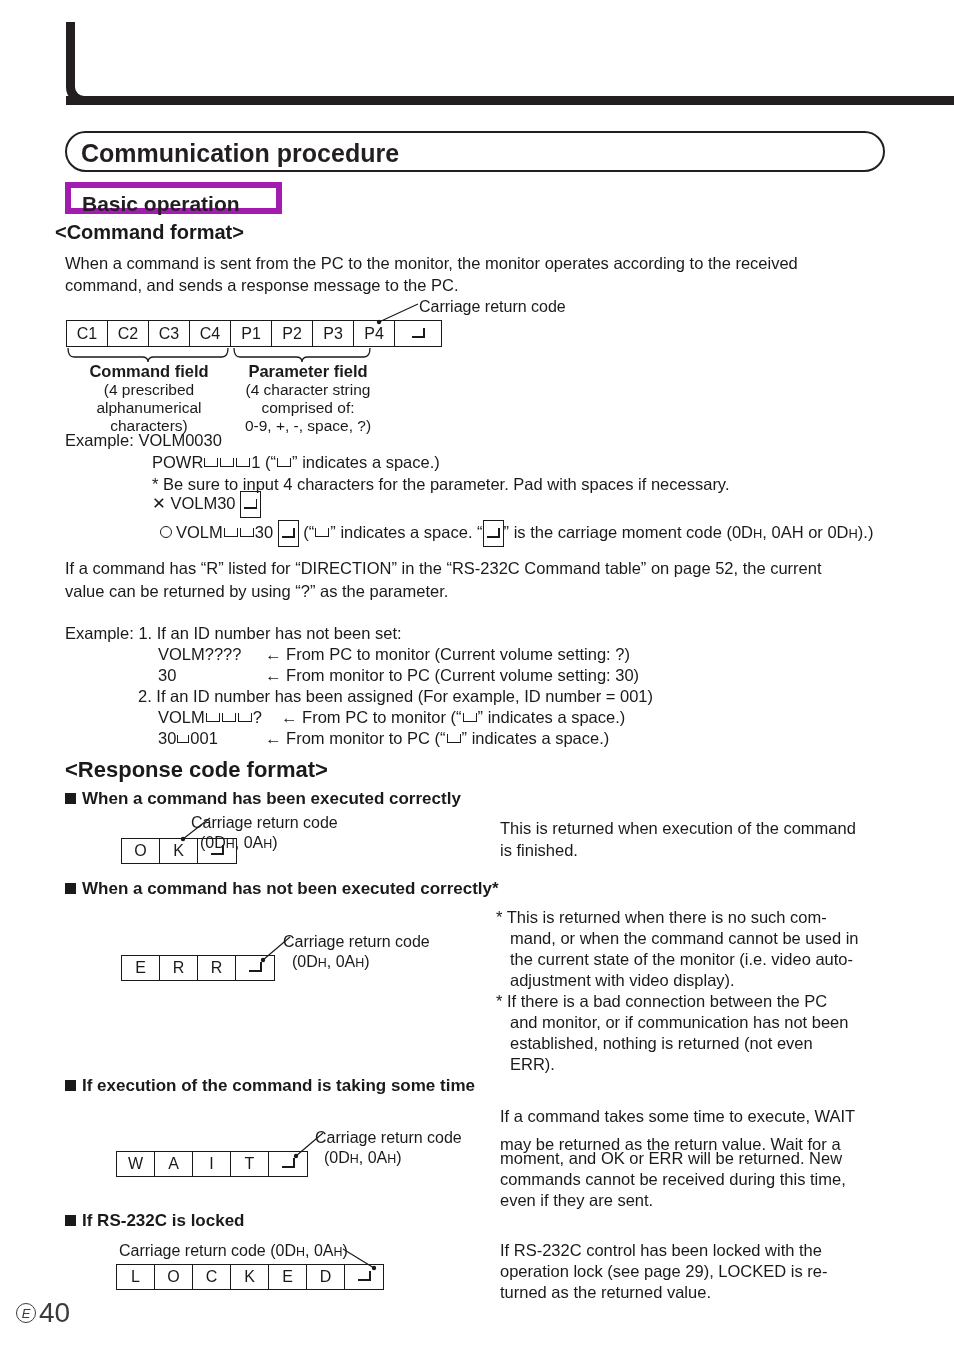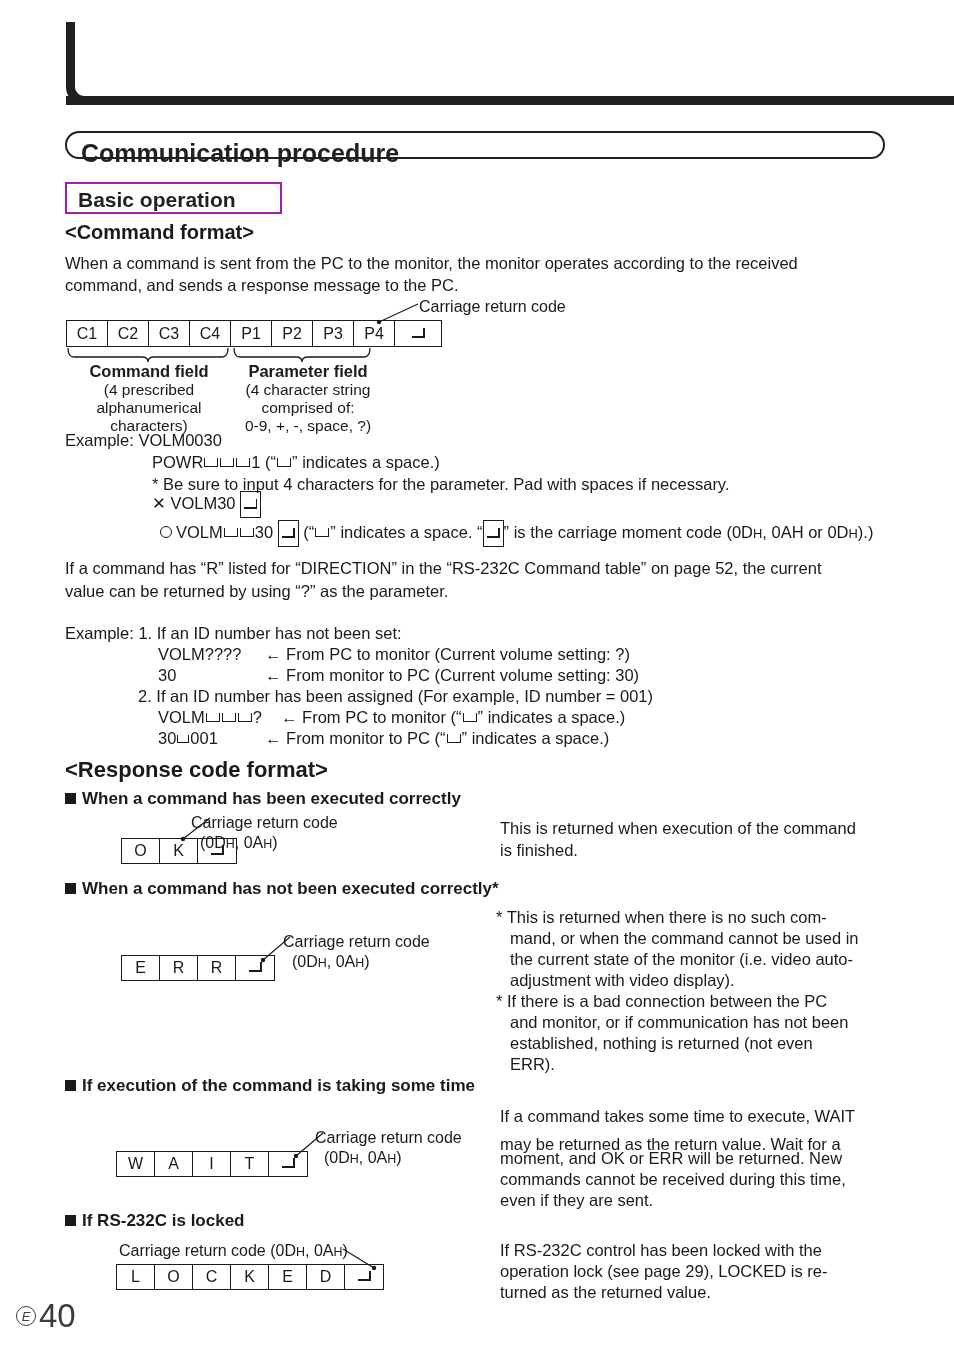--- a/index.html
+++ b/index.html
@@ -53,37 +53,37 @@
     font-size: 29px;
     font-weight: bold;
     color: #231f20;
     margin-left: 6px;
   }
 
   
   .banner-round {
     position: absolute;
     left: 65px; top: 131px;
-    width: 820px; height: 28px;
+    width: 820px; height: 41px;
     border: 2px solid #231f20;
     border-radius: 21px;
     box-sizing: border-box;
   }
   .banner-round span {
     position: absolute;
     left: 14px; top: 6px;
     font-size: 25px;
     font-weight: bold;
     color: #231f20;
   }
   .banner-box {
     position: absolute;
     left: 65px; top: 182px;
     width: 217px; height: 32px;
-    border: 2px solid #a21caf;
+    border: 6px solid #a21caf;
     box-sizing: border-box;
   }
   .banner-box span {
     position: absolute;
     left: 11px; top: 4px;
     font-size: 21px;
     font-weight: bold;
     color: #231f20;
   }
 
@@ -245,41 +245,41 @@
     border-radius: 50%;
     font-size: 13px;
     display: flex;
     align-items: center;
     justify-content: center;
     box-sizing: border-box;
     color: #3b3b3b;
     font-style: italic;
   }
   .footer .num {
-    font-size: 33px;
+    font-size: 28px;
     margin-left: 3px;
     color: #3b3b3b;
   }
 </style>
 </head>
 <body>
 
 <div class="page-header">
   <div class="header-rule"></div>
   <div class="header-corner"></div>
 </div>
 
 <div class="banner-round">
   <span>Communication procedure</span>
 </div>
 <div class="banner-box">
   <span>Basic operation</span>
 </div>
 
-<div class="sub-head" style="left:65px; top:221px;text-align:center;">&lt;Command format&gt;</div>
+<div class="sub-head" style="left:55px; top:221px;text-align:center;">&lt;Command format&gt;</div>
 
 <div class="para nowrap" style="left:65px; top:252px;">When a command is sent from the PC to the monitor, the monitor operates according to the received</div>
 <div class="para nowrap" style="left:65px; top:274px;">command, and sends a response message to the PC.</div>
 
 <div class="callout" style="left:419px; top:297px;">Carriage return code</div>
 <svg class="leader" style="left:370px; top:300px;" width="60" height="30">
   <line x1="48" y1="4" x2="9" y2="22" stroke="#1a1a1a" stroke-width="1.2"></line>
   <circle cx="9" cy="22" r="2.2" fill="#1a1a1a"></circle>
 </svg>
 

